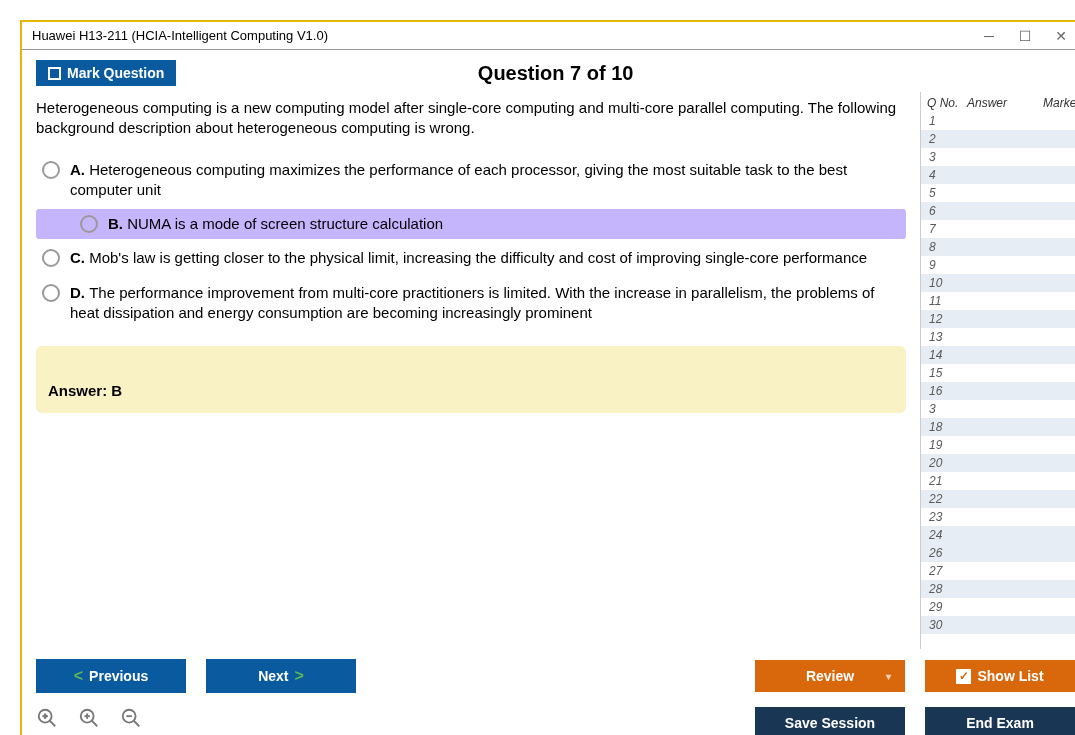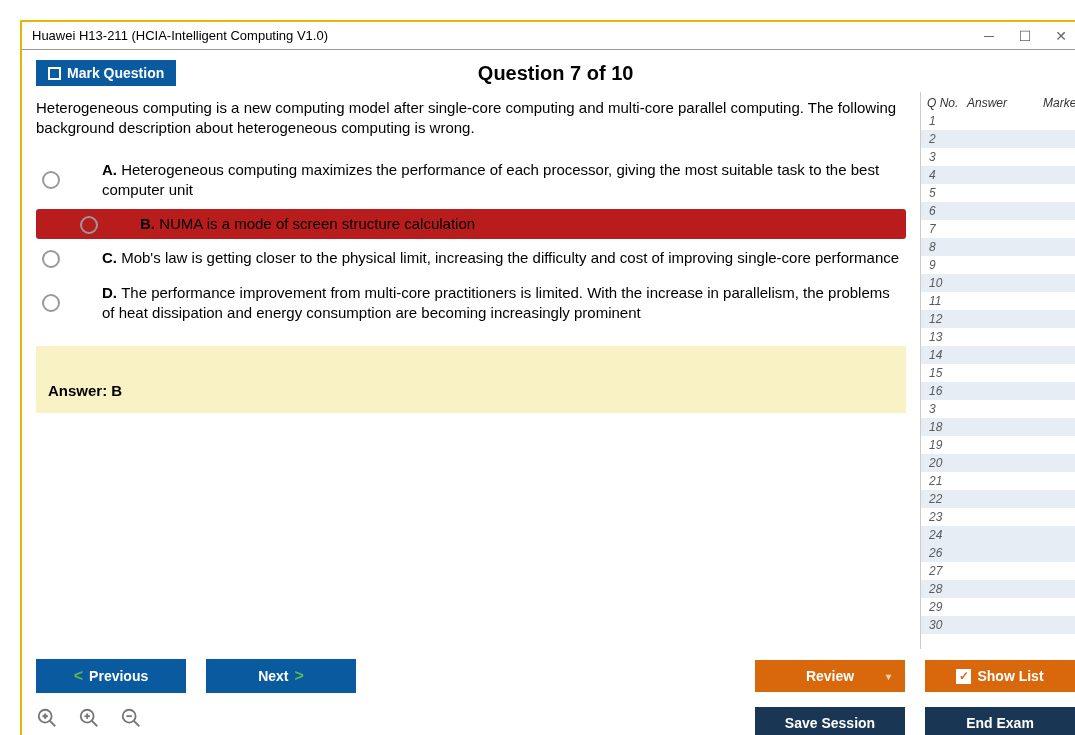--- a/index.html
+++ b/index.html
@@ -9,26 +9,26 @@
 .titlebar-title { flex: 1; }
 .win-controls { display: flex; gap: 0; }
 .win-btn { width: 36px; height: 24px; display: flex; align-items: center; justify-content: center; cursor: pointer; color: #666; font-size: 14px; }
 .header-row { display: flex; align-items: center; padding: 10px 14px 6px 14px; }
 .mark-btn { background: #0a5aa0; color: #fff; font-weight: bold; font-size: 14px; padding: 5px 12px; display: flex; align-items: center; gap: 6px; cursor: pointer; border: none; }
 .mark-btn .box { width: 13px; height: 13px; border: 2px solid #fff; display: inline-block; }
 .question-title { flex: 1; text-align: center; font-weight: bold; font-size: 20px; margin-left: -140px; }
 .main-area { flex: 1; display: flex; overflow: hidden; }
 .content-col { flex: 1; padding: 6px 14px; overflow-y: auto; font-size: 15px; }
 .question-text { margin-bottom: 16px; line-height: 1.35; }
-.option-row { display: flex; align-items: center; padding: 5px 6px; border-radius: 3px; margin-bottom: 4px; cursor: pointer; gap: 32px; }
-.option-row.correct { background: #b91c1c; padding-left: 44px; }
+.option-row { display: flex; align-items: flex-start; padding: 5px 6px; border-radius: 3px; margin-bottom: 4px; cursor: pointer; }
+.option-row.correct { background: #c4b5fd; padding-left: 44px; }
 .radio { width: 18px; height: 18px; border: 2px solid #999; border-radius: 50%; flex-shrink: 0; margin-right: 10px; margin-top: 1px; }
 .option-text { flex: 1; line-height: 1.35; }
 .option-text b { font-weight: bold; }
-.answer-box { background: #f9f2c4; padding: 36px 0 14px 12px; margin-top: 18px; font-weight: bold; font-size: 15px; }
+.answer-box { background: #f9f2c4; padding: 36px 0 14px 12px; margin-top: 18px; font-weight: bold; font-size: 15px; border-radius: 6px; }
 .side-col { width: 169px; border-left: 1px solid #ccc; display: flex; flex-direction: column; font-style: italic; }
 .side-head { display: flex; font-size: 12px; padding: 4px 6px 2px 6px; font-weight: normal; color: #333; }
 .side-head .c1 { width: 40px; }
 .side-head .c2 { flex: 1; }
 .side-head .c3 { width: 50px; text-align: right; }
 .qlist { flex: 1; overflow-y: scroll; font-size: 12px; }
 .qrow { padding: 1px 8px; line-height: 16px; color: #5a5a5a; }
 .qrow.alt { background: #e6edf4; }
 .bottom-bar { padding: 10px 14px 6px 14px; }
 .btn-row { display: flex; gap: 20px; align-items: center; }

